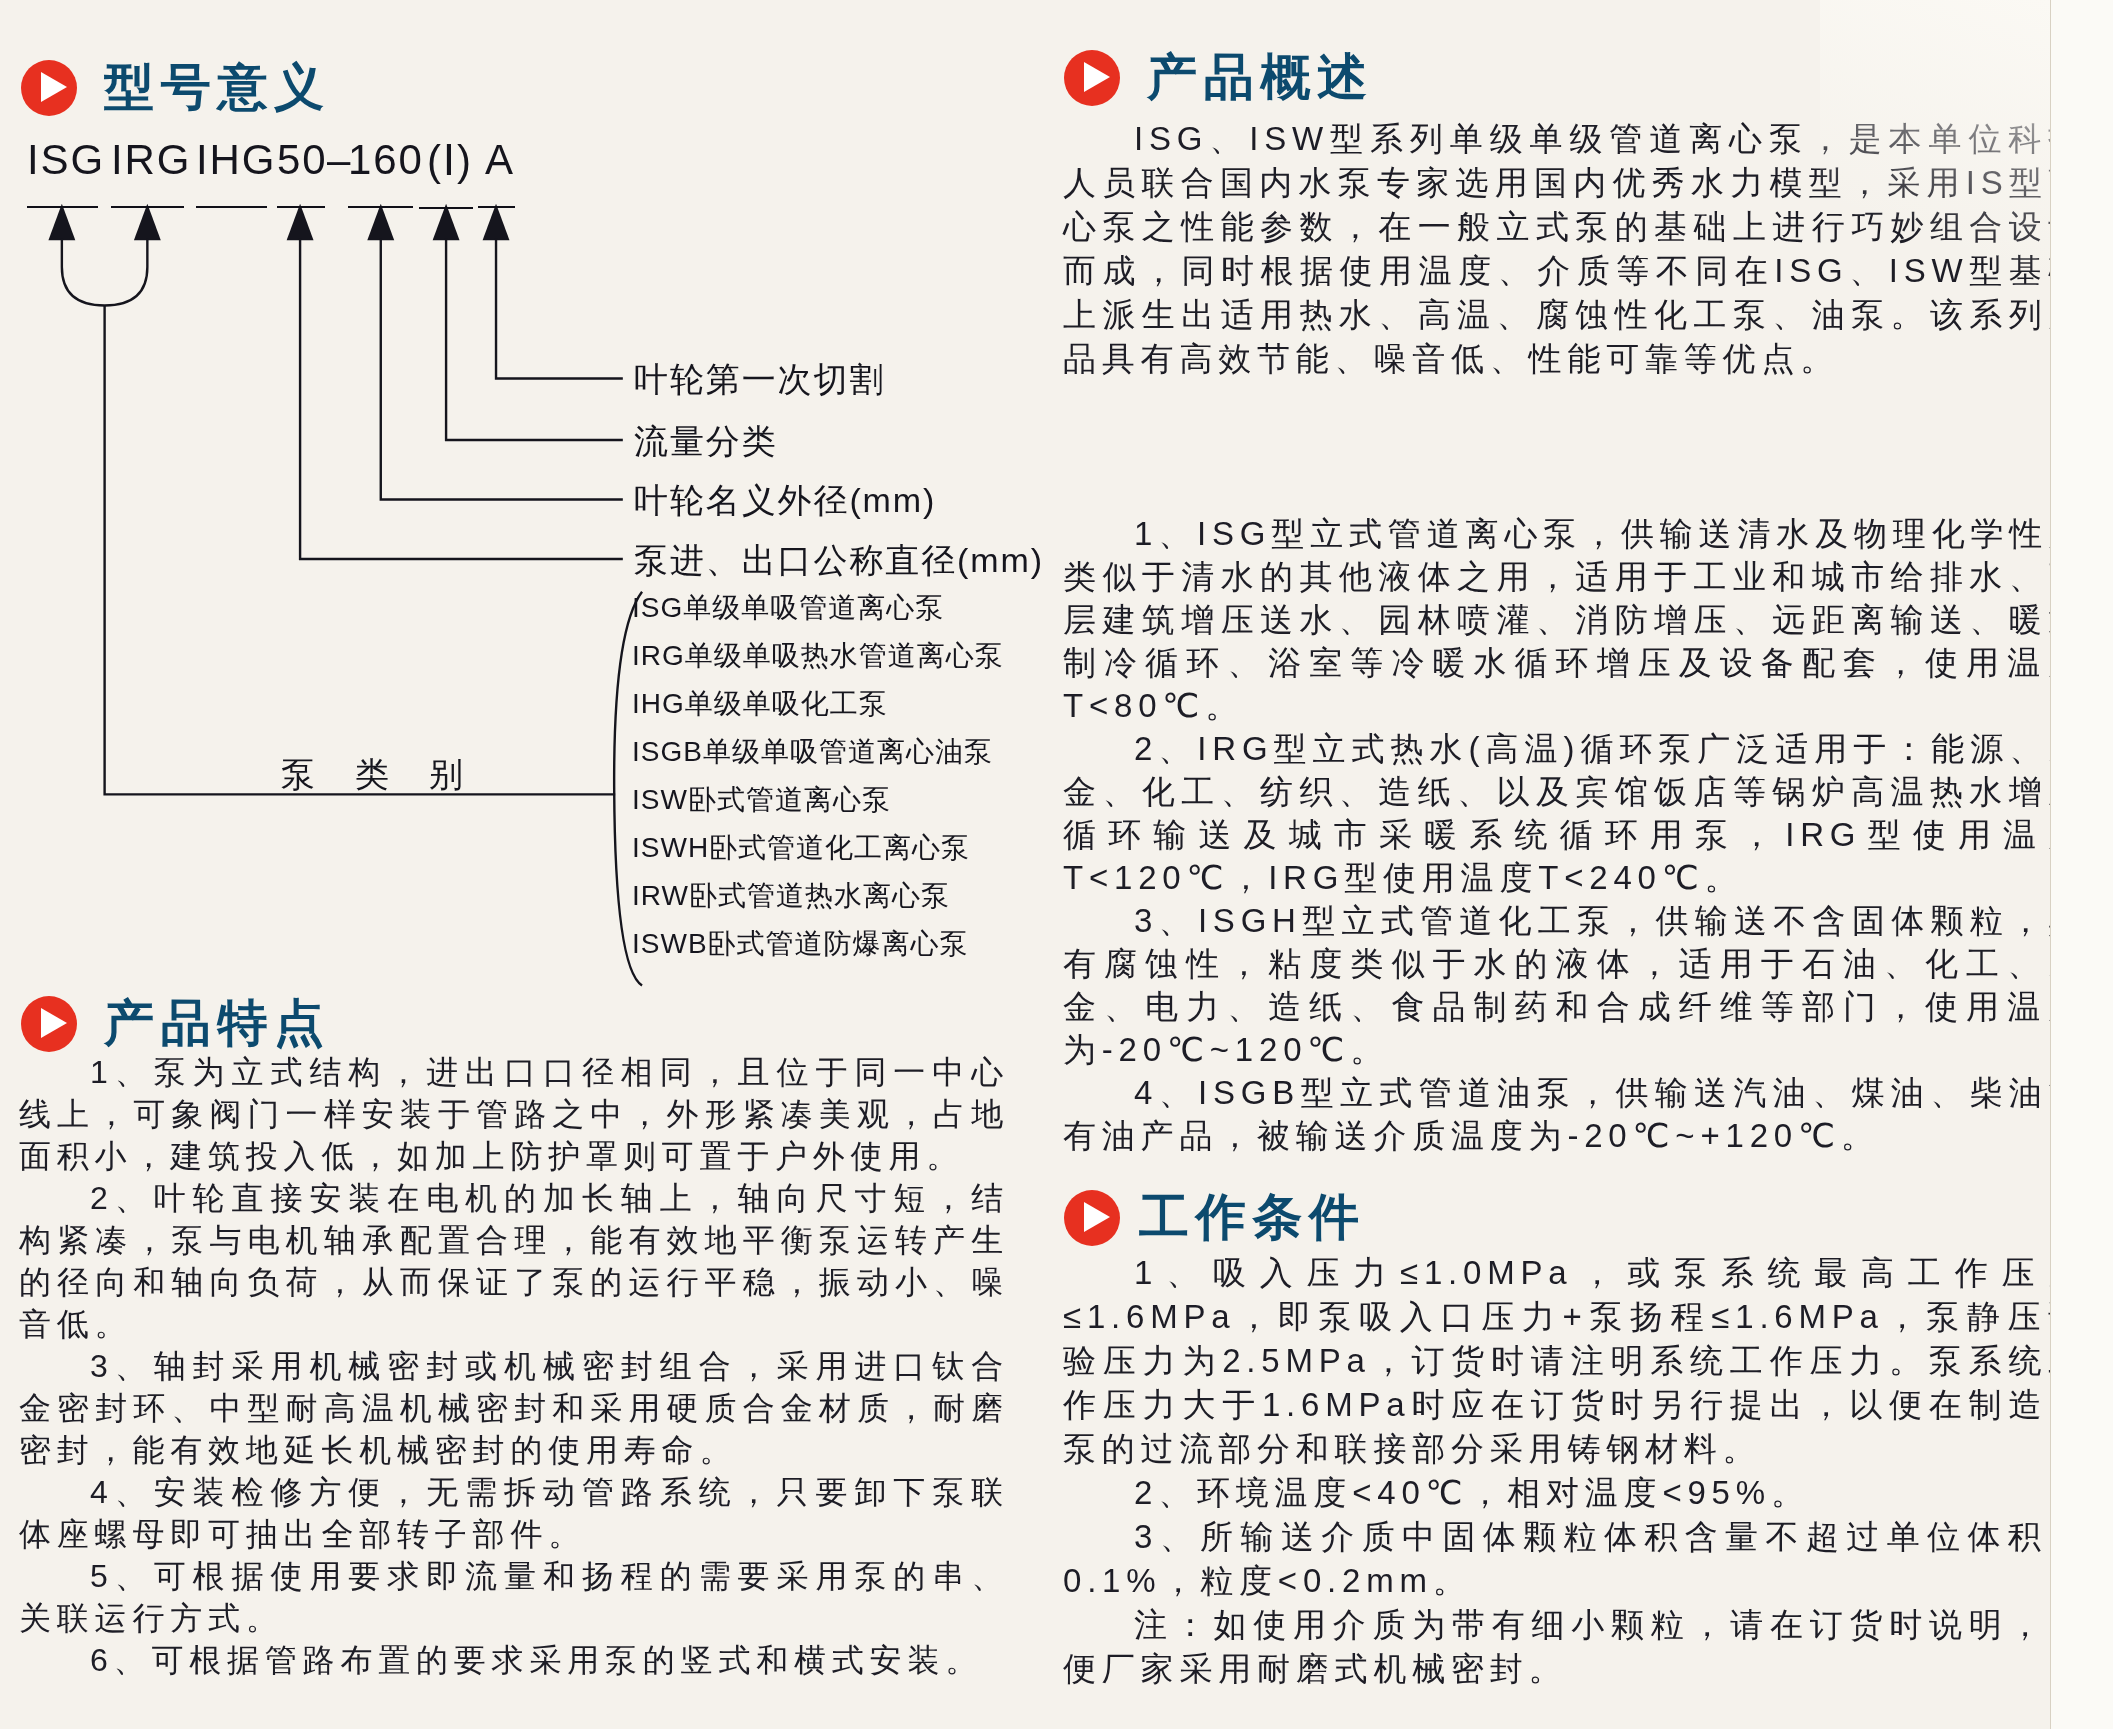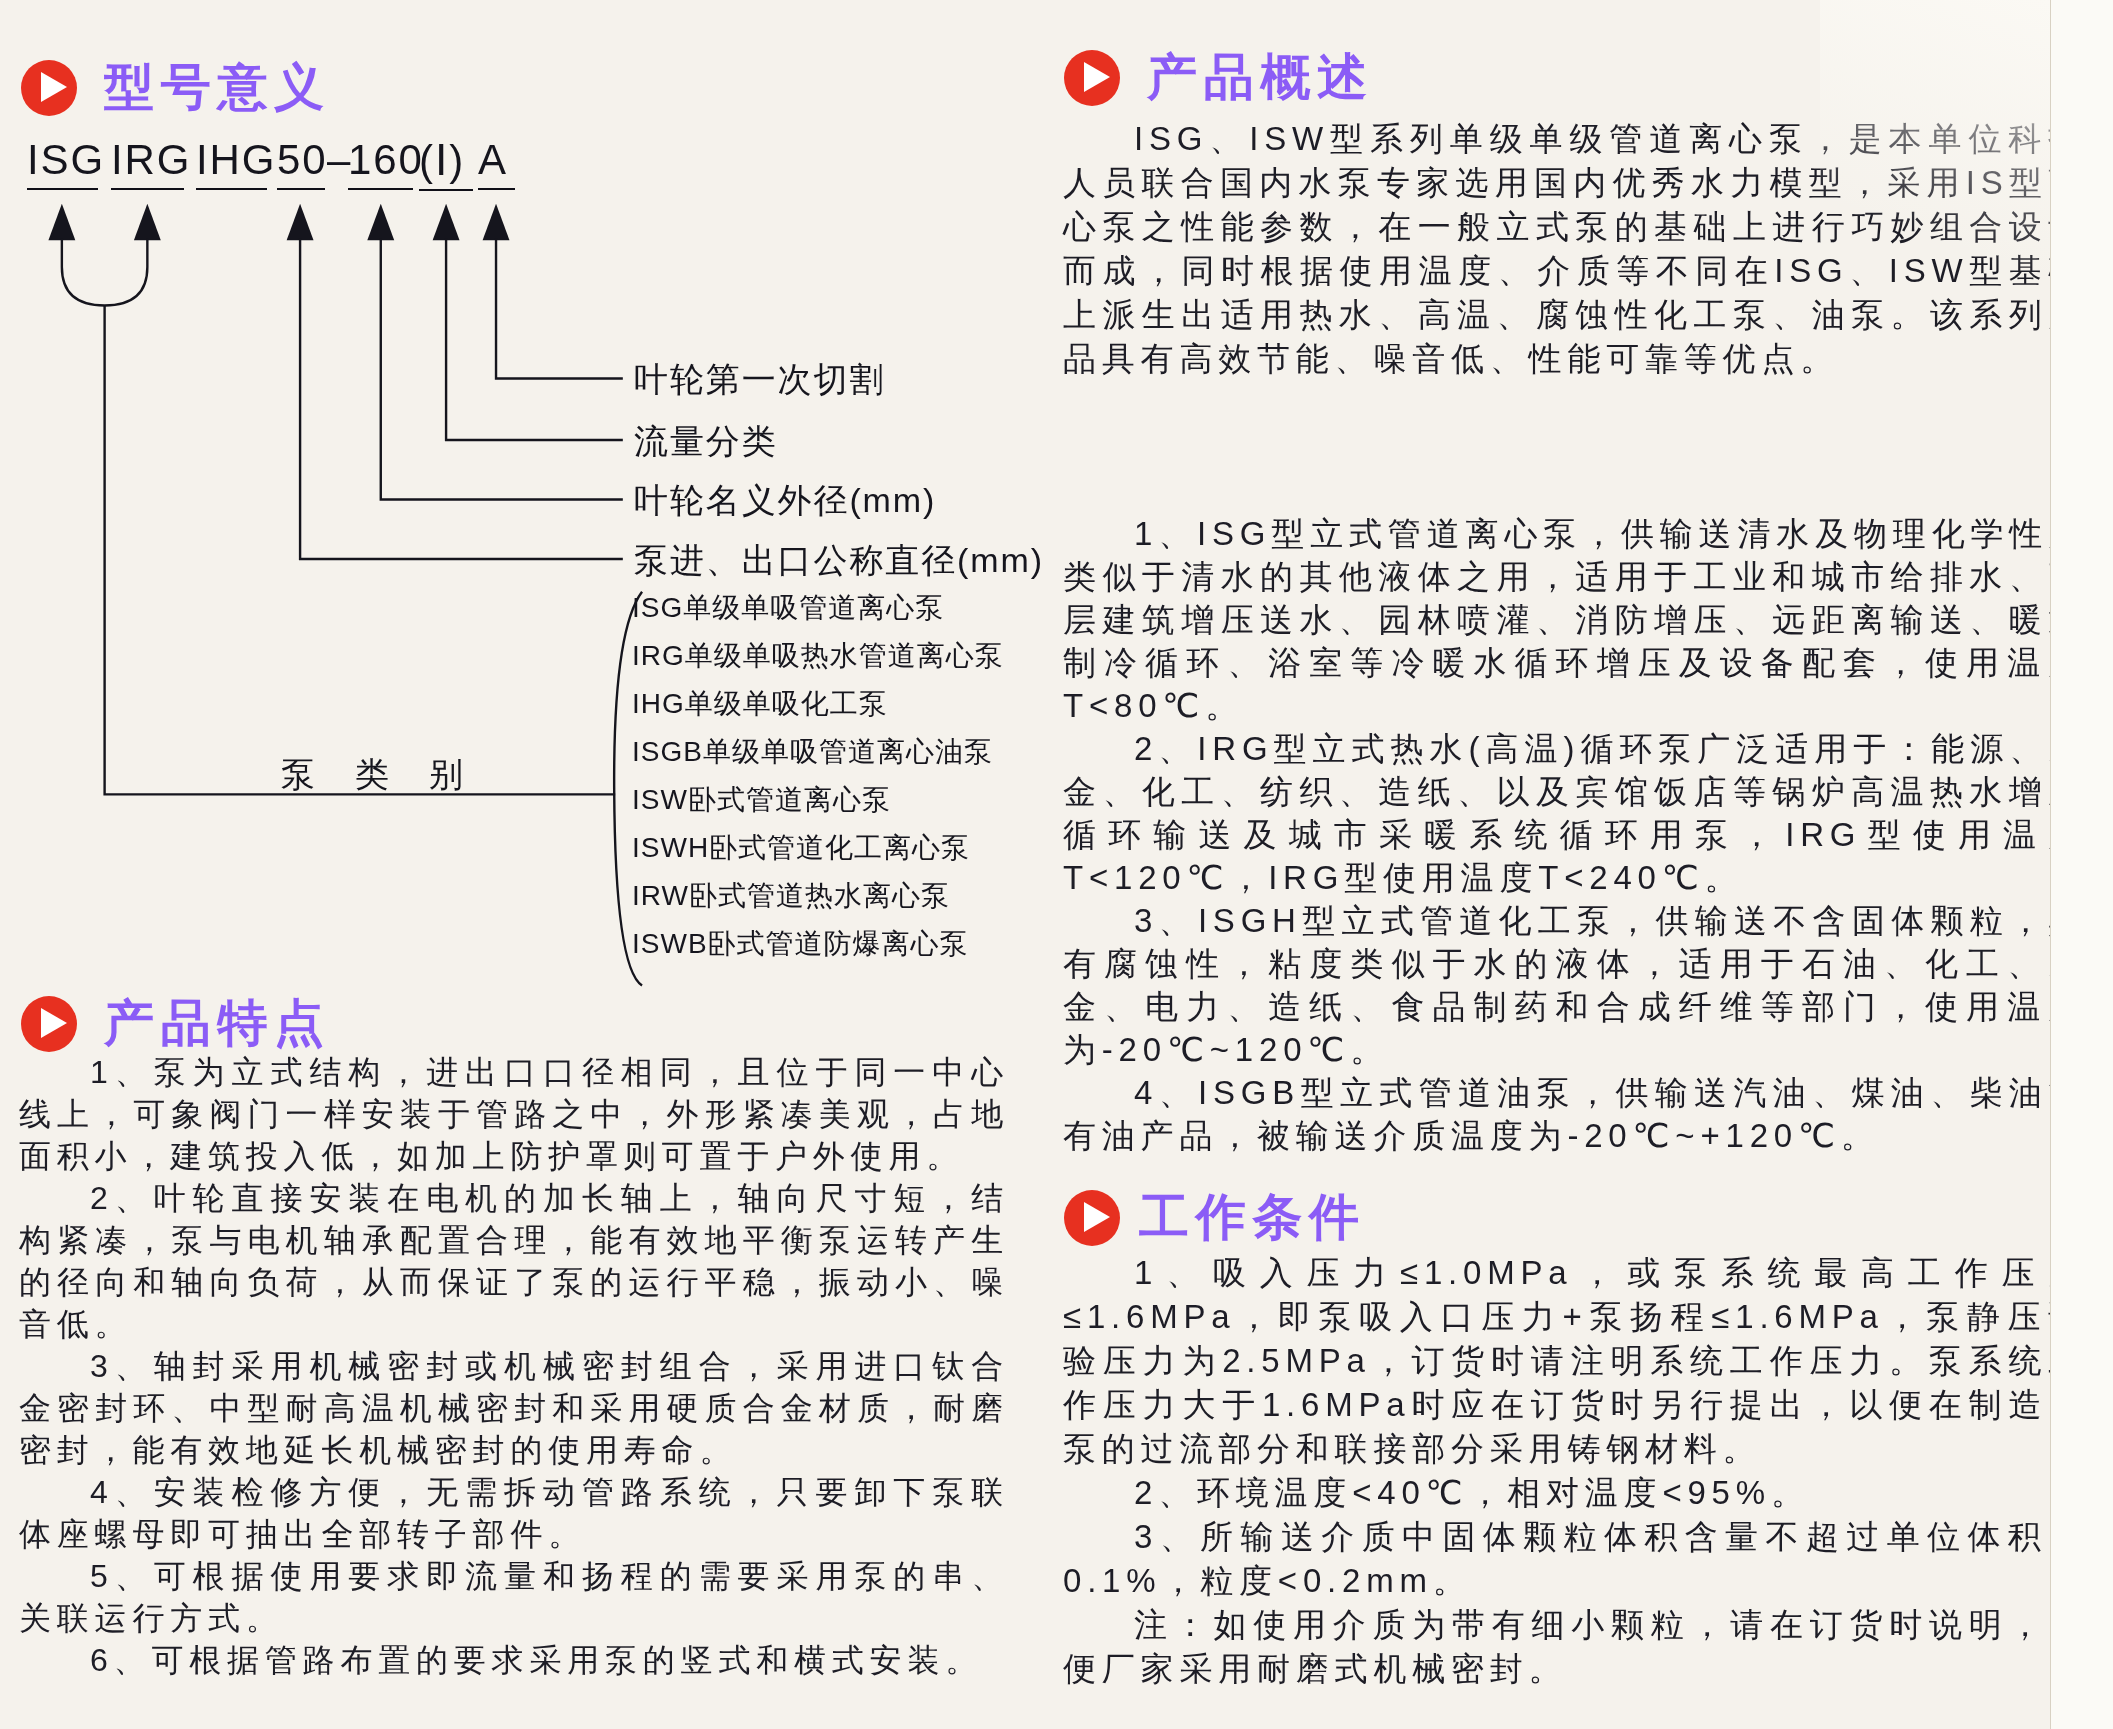--- a/index.html
+++ b/index.html
@@ -24,28 +24,28 @@
     position:relative; width:56px; height:56px; border-radius:50%;
     background:#e73020; flex:0 0 auto;
   }
   .bullet .tri{
     position:absolute; left:20px; top:12.5px; width:0; height:0;
     border-left:26px solid #ffffff;
     border-top:15.4px solid transparent;
     border-bottom:15.4px solid transparent;
   }
   .sec-title{
-    font-size:50px; font-weight:bold; color:#8b5cf6; letter-spacing:6.7px;
+    font-size:50px; font-weight:bold; color:#0c4a6e; letter-spacing:6.7px;
     white-space:nowrap;
   }
   
   .seg{
-    position:absolute; top:136px; text-align:left;
+    position:absolute; top:136px; text-align:right;
     font-size:42px; color:#15151d; letter-spacing:1.9px;
-    padding-bottom:4px; border-bottom:2.9px solid #101018; white-space:nowrap;
+    padding-bottom:22px; border-bottom:2.9px solid #101018; white-space:nowrap;
   }
   .seg.no-line{border-bottom:none;}
   
   svg.lines{position:absolute; left:0; top:0; pointer-events:none;}
   
   .callout{
     position:absolute; left:634px; font-size:34px; letter-spacing:1.9px;
     color:#16161e; white-space:nowrap;
   }
   .pump-cat{

